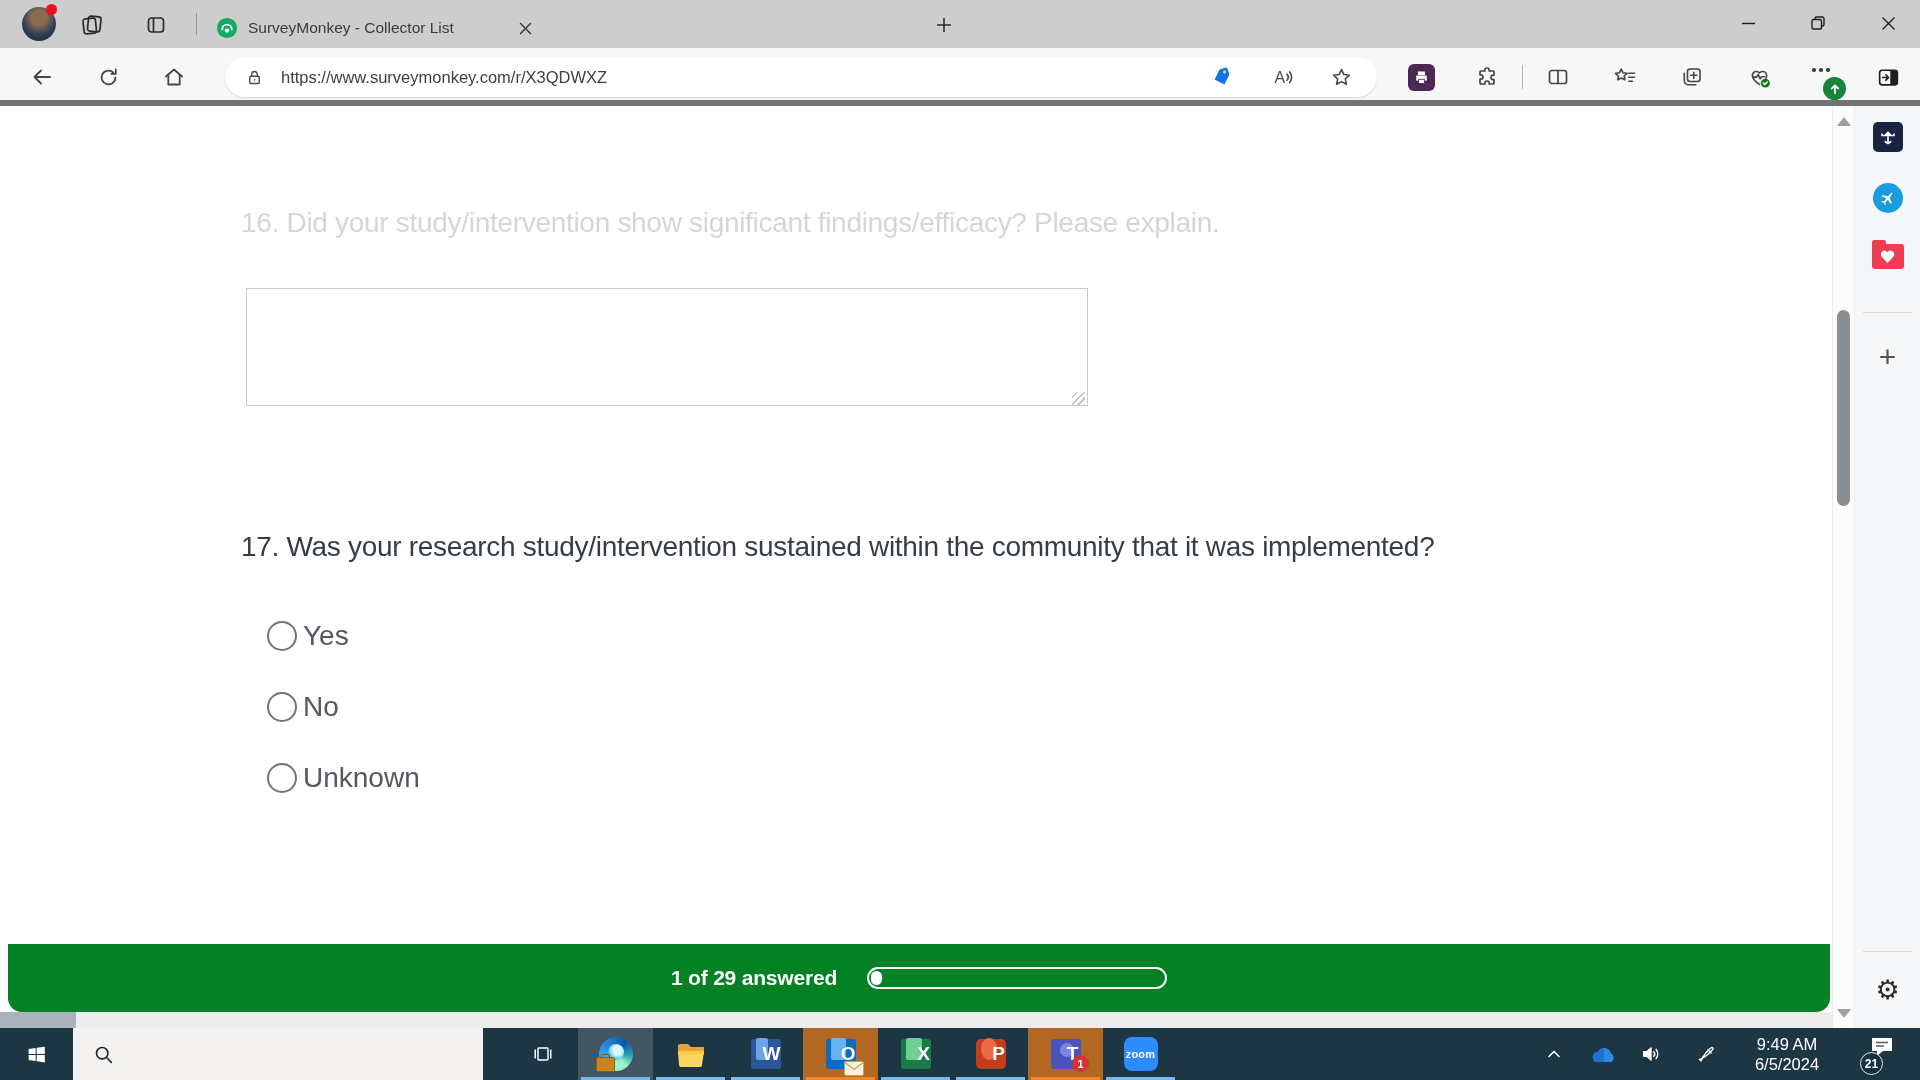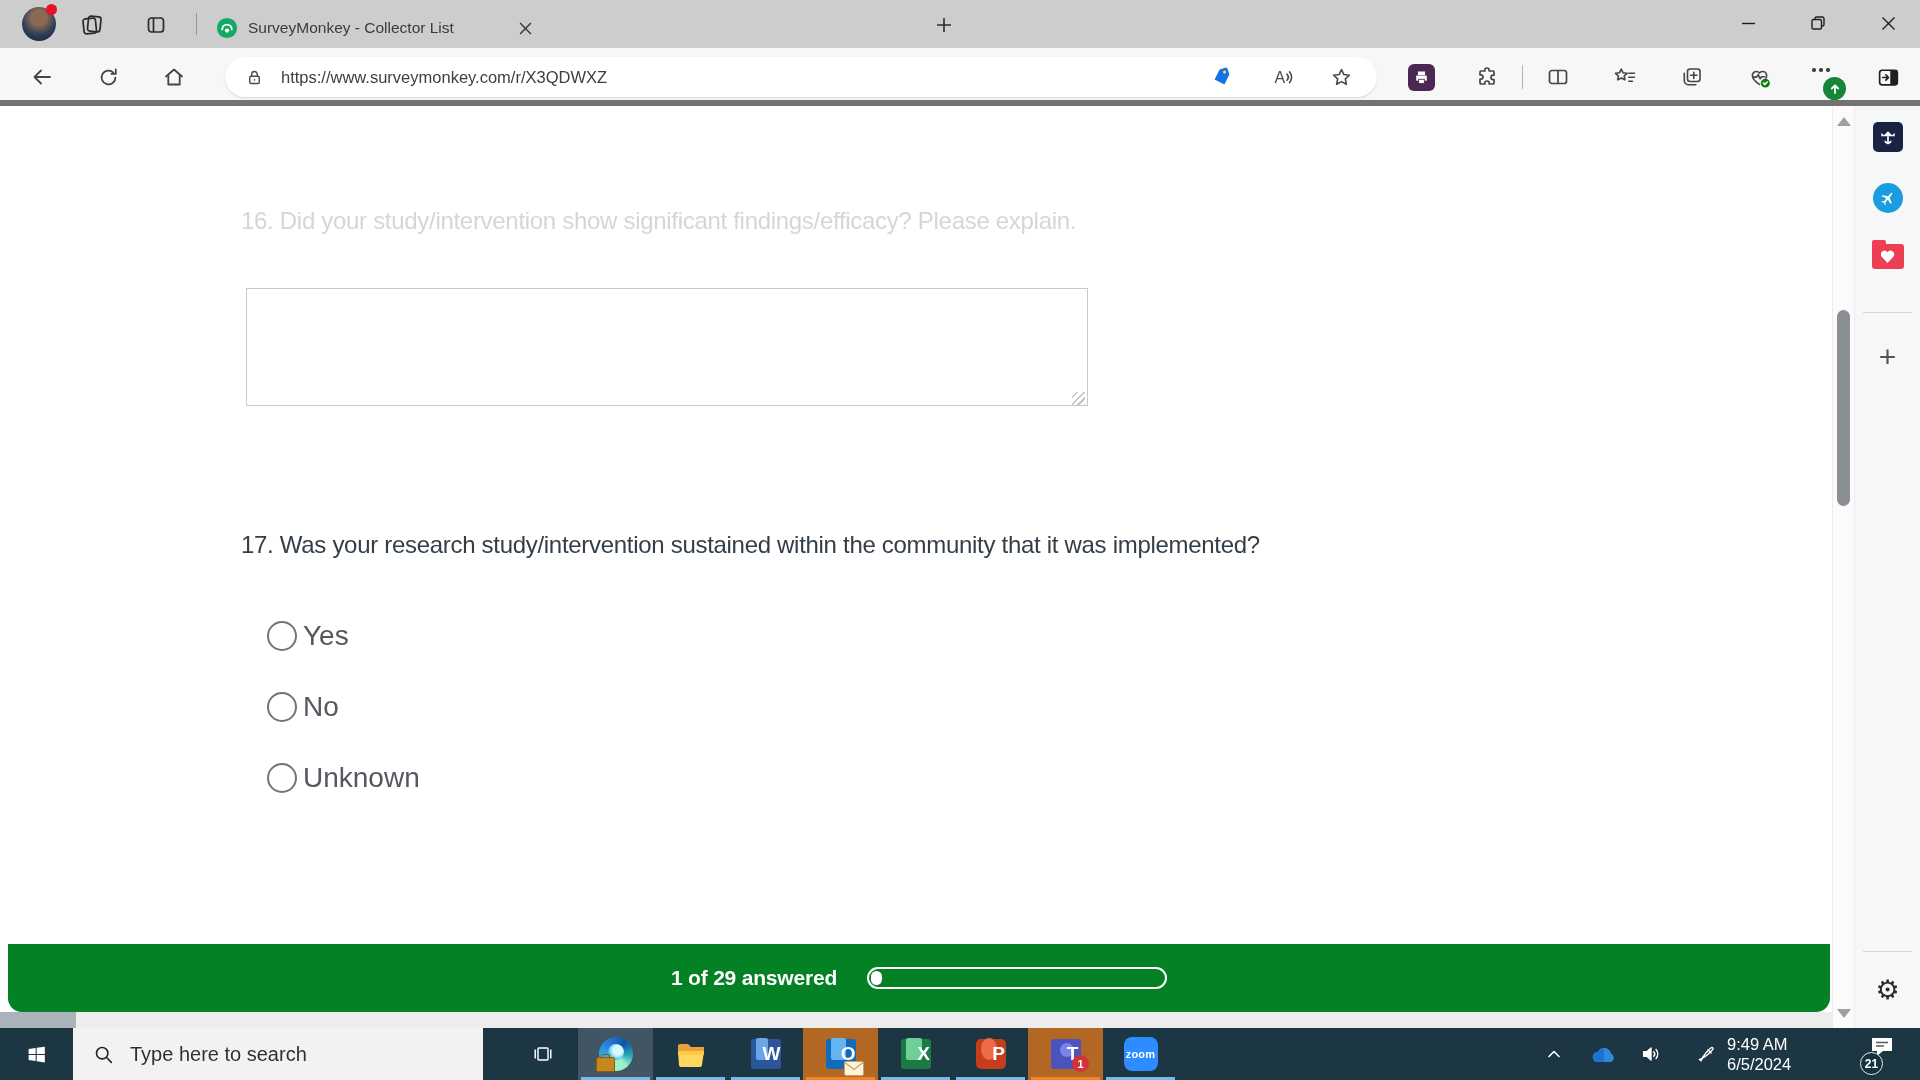--- a/index.html
+++ b/index.html
@@ -31,21 +31,21 @@
   .urlbar .inic{position:absolute;top:0;height:40px;display:flex;align-items:center;justify-content:center;width:34px;}
   .urltext{position:absolute;left:56px;top:0;height:40px;line-height:40px;font-size:16.5px;color:#3f3f3f;white-space:nowrap;}
   .tool-divider{position:absolute;left:1522px;top:17px;width:1px;height:24px;background:#b5b5b5;}
   .dots3{display:flex;gap:3.5px;}
   .dots3 i{width:3.5px;height:3.5px;border-radius:50%;background:#3c3c3c;}
   .upd-badge{position:absolute;right:-4px;bottom:-4px;width:23px;height:23px;border-radius:50%;background:#168439;
              display:flex;align-items:center;justify-content:center;}
 
   
   .content{position:absolute;top:106px;left:0;width:1832px;bottom:52px;background:#fff;}
-  .q-title{position:absolute;font-size:24px;letter-spacing:-0.3px;white-space:nowrap;}
+  .q-title{position:absolute;font-size:28px;letter-spacing:-0.3px;white-space:nowrap;}
   .q16{left:241px;top:101px;color:#d6d6d6;}
   .q17{left:241px;top:425px;color:#333e48;}
   .answer-box{position:absolute;left:246px;top:182px;width:842px;height:118px;border:1px solid #c9c9c9;
               background:#fff;resize:none;box-sizing:border-box;font:inherit;outline:none;}
   .grip{position:absolute;left:1072px;top:286px;width:13px;height:13px;
         background:repeating-linear-gradient(135deg,transparent 0 3px,#c4c4c4 3px 4.8px);}
   .opt-row{position:absolute;left:267px;display:flex;align-items:center;gap:6px;}
   .radio{width:30px;height:30px;border:2px solid #717579;border-radius:50%;background:#fff;box-sizing:border-box;flex:0 0 auto;}
   .opt-label{font-size:28px;color:#54595f;}
 
@@ -97,21 +97,21 @@
             background:conic-gradient(from 140deg,#9ef0c9 0 12%,#35c1f1 25%,#2a7fd4 50%,#0a57a8 72%,#2aa7b8 88%,#9ef0c9 100%);}
   .edge-orb:after{content:"";position:absolute;left:9px;top:7px;width:16px;height:16px;border-radius:50%;
             background:radial-gradient(circle at 60% 40%,#d9f7ff 0 35%,#35c1f1 70%,transparent 71%);}
   .briefcase{position:absolute;left:-3px;bottom:-1px;width:17px;height:13px;background:#c8871e;border-radius:2px;border:1px solid #8a5c10;z-index:2;}
   .briefcase:before{content:"";position:absolute;left:4px;top:-4px;width:7px;height:4px;border:1.5px solid #8a5c10;border-bottom:none;border-radius:2px 2px 0 0;}
   .teams-badge{position:absolute;right:14px;bottom:8px;width:17px;height:17px;border-radius:50%;background:#d13438;
                color:#fff;font-size:11px;font-weight:700;display:flex;align-items:center;justify-content:center;z-index:3;}
   .zoom-tile{width:34px;height:34px;border-radius:8px;background:#2d8cff;display:flex;align-items:center;justify-content:center;
              color:#fff;font-size:11px;font-weight:700;letter-spacing:.2px;}
   .clockblk{position:absolute;left:1727px;top:0;width:120px;height:52px;display:flex;flex-direction:column;
-            align-items:flex-start;justify-content:center;color:#fff;font-size:16.5px;line-height:20px;}
+            align-items:center;justify-content:center;color:#fff;font-size:16.5px;line-height:20px;}
   .notif{position:absolute;left:1852px;top:0;width:56px;height:44px;}
   .notif .bubble{position:absolute;left:18px;top:8px;}
   .notif .count{position:absolute;left:8px;top:24px;width:21px;height:21px;border-radius:50%;background:#16323f;
                 border:1.5px solid #e8e8e8;color:#fff;font-size:12px;font-weight:700;
                 display:flex;align-items:center;justify-content:center;}
   .folder-fe{position:relative;width:30px;height:24px;}
 </style>
 </head>
 <body>
 
@@ -359,21 +359,20 @@
       <svg width="21" height="21" viewBox="0 0 24 24" fill="#fff">
         <path d="M3 5.6l8-1.1v6.9H3zM12.2 4.3L21.5 3v8.4h-9.3zM3 12.6h8v6.9l-8-1.1zM12.2 12.6h9.3V21l-9.3-1.3z"></path>
       </svg>
     </div>
 
     <div class="searchbox">
       <svg style="margin:0 14px 0 20px" width="21" height="21" viewBox="0 0 24 24" fill="none" stroke="#222" stroke-width="1.8" stroke-linecap="round">
         <circle cx="10.5" cy="10.5" r="6.5"></circle>
           <path d="M15.5 15.5L21 21"></path>
       </svg>
-      <input type="text" placeholder="Type here to search" style="">
     </div>
 
     <div class="tk-btn" style="left:519px;width:48px">
       <svg width="22" height="22" viewBox="0 0 24 24" fill="none" stroke="#fff" stroke-width="1.6">
         <rect x="6.5" y="5.5" width="11" height="13" rx="1"></rect>
           <path d="M3.5 7v10M20.5 7v10"></path>
           <path d="M3.5 5.2h.01M20.5 5.2h.01"></path>
       </svg>
     </div>
 

